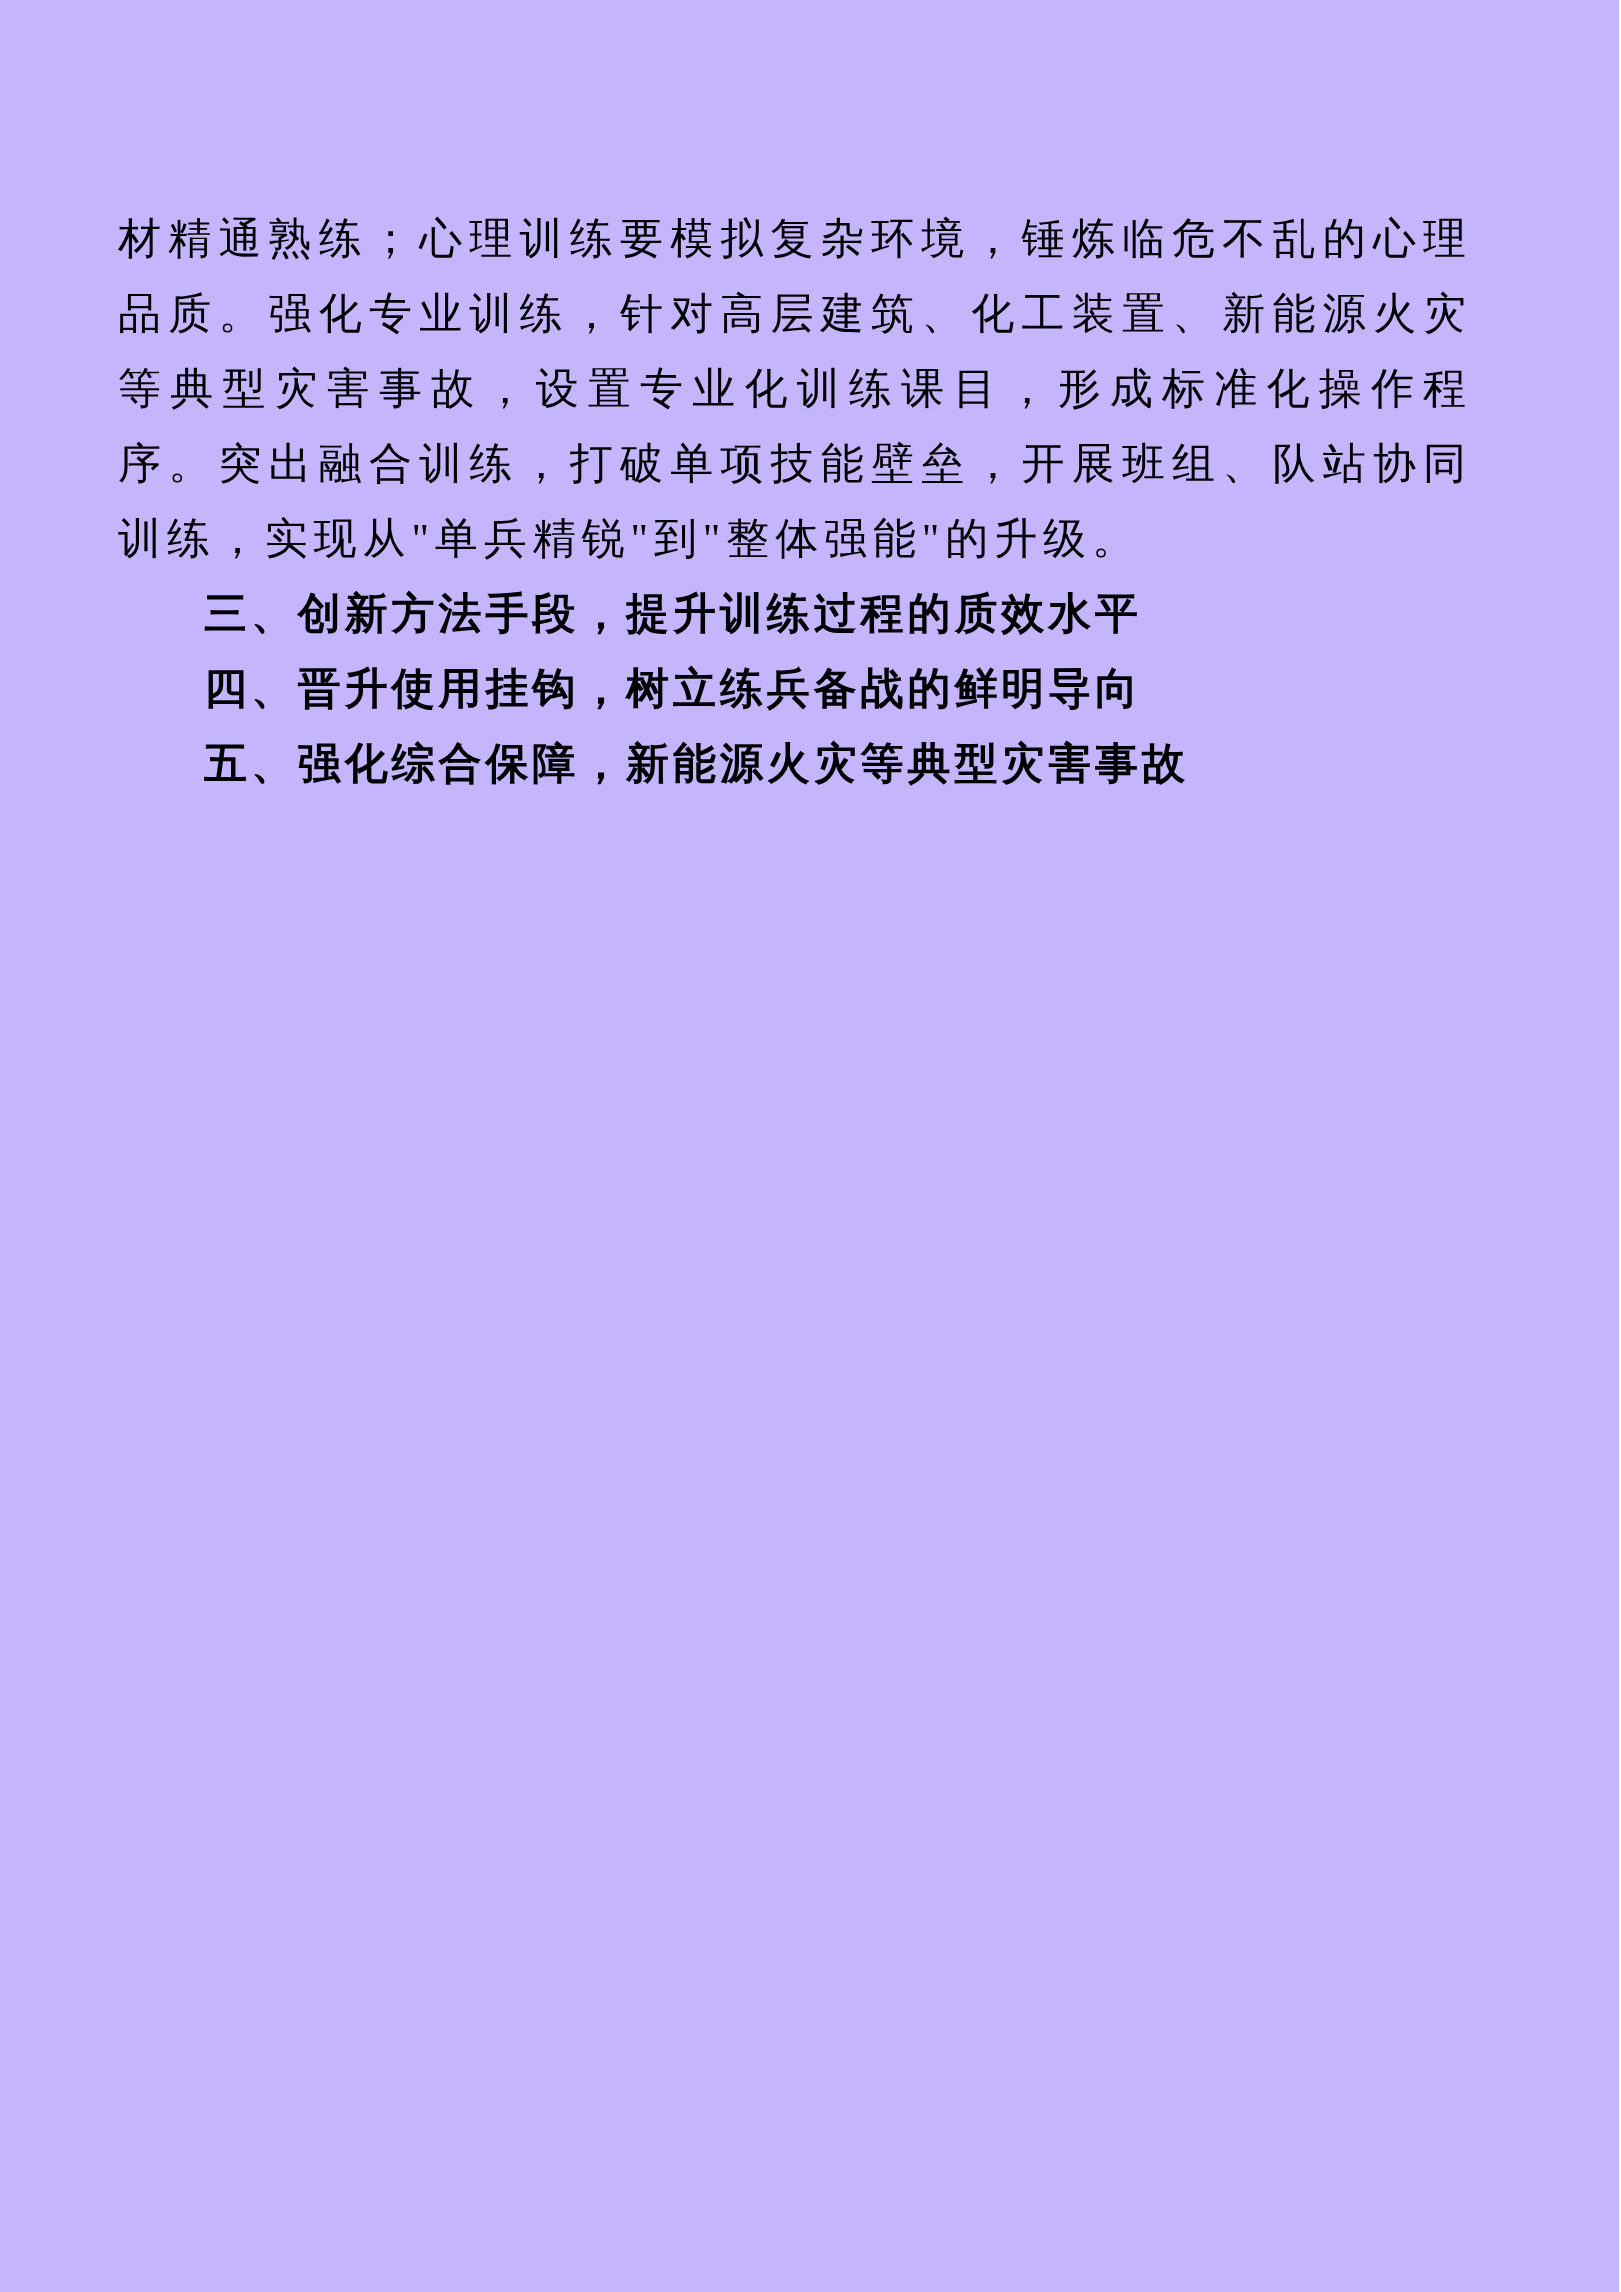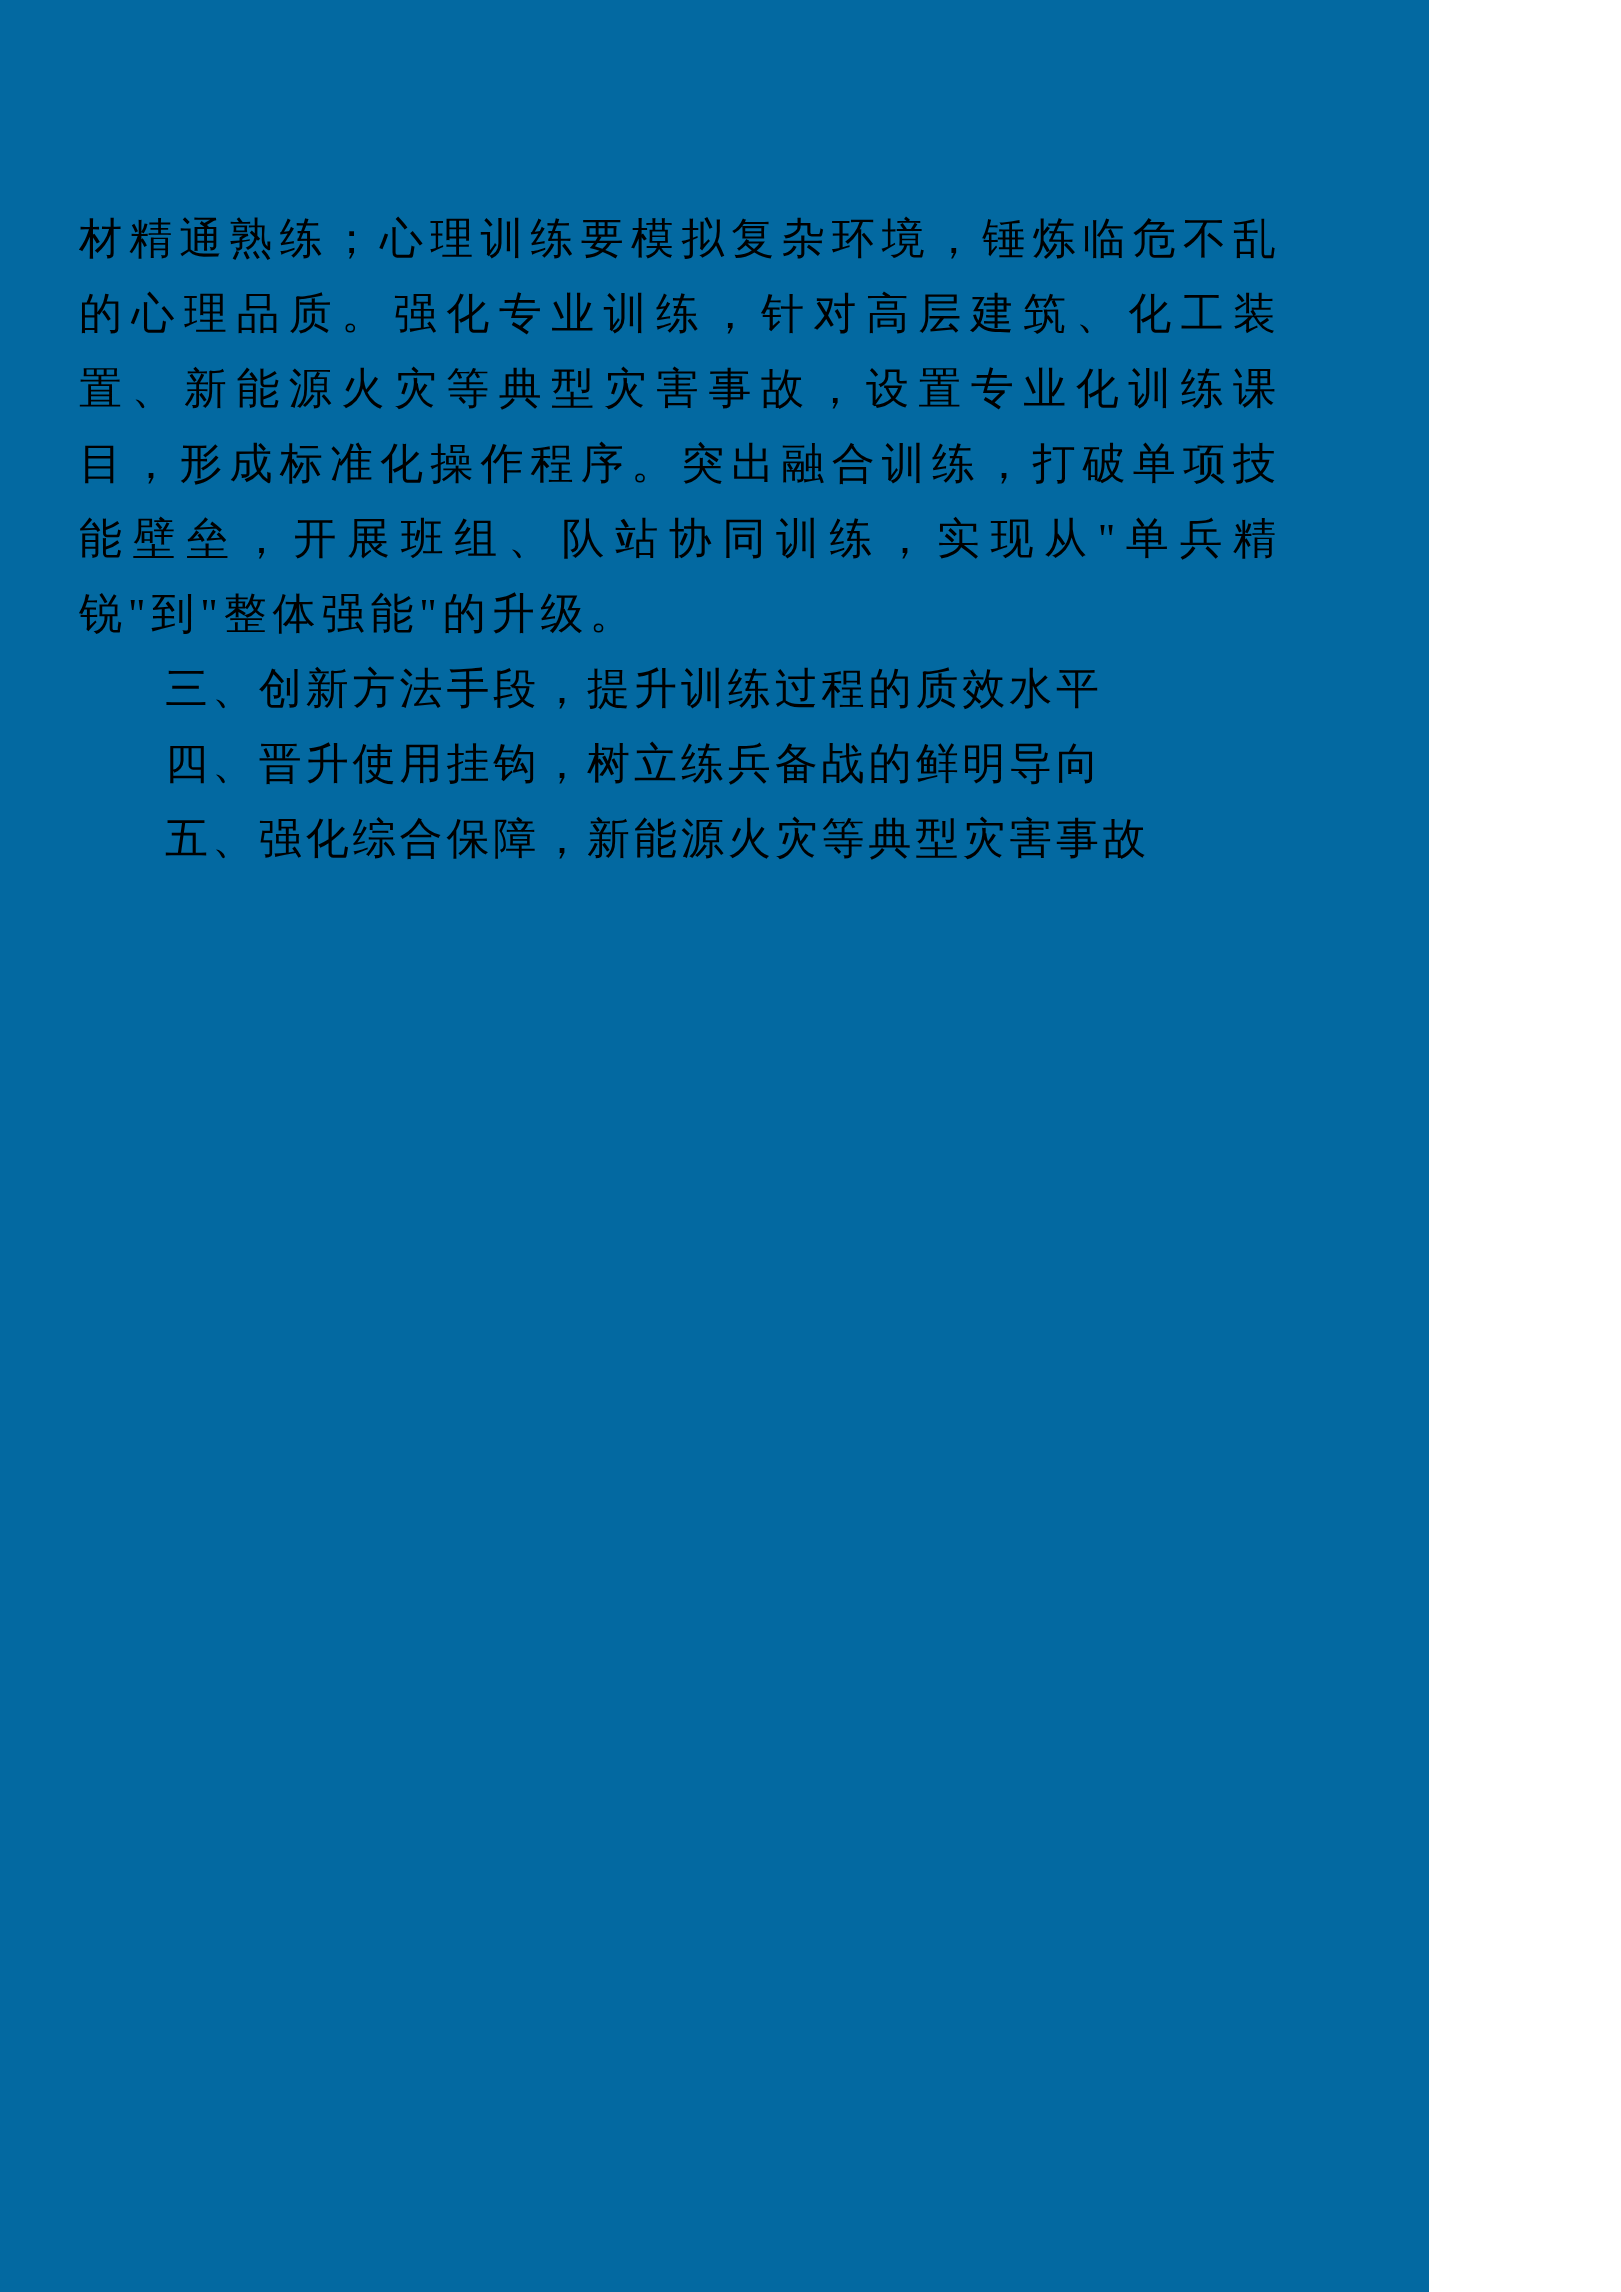--- a/index.html
+++ b/index.html
@@ -2,26 +2,26 @@
 <html><head>
 <meta charset="utf-8">
 <style>
   html, body {
     margin: 0;
     padding: 0;
     background: #ffffff;
   }
   .page {
     position: relative;
-    width: 1429px;
+    width: 1619px;
     height: 2293px;
     box-sizing: border-box;
-    background: #0369a1;
+    background: #c4b5fd;
     color: #000000;
-    padding: 201px 147px 0 79px;
+    padding: 201px 147px 0 118px;
     overflow: hidden;
   }
   .doc-body {
     width: 100%;
   }
   p.body-text {
     margin: 0;
     font-family: "Liberation Serif", "DejaVu Serif", serif;
     font-size: 43px;
     line-height: 75px;
@@ -32,21 +32,21 @@
   }
   p.body-text.indent {
     text-indent: 2em;
   }
   p.body-text.no-indent {
     text-indent: 0;
   }
   h2.section-heading {
     margin: 0;
     font-family: "Liberation Sans", "DejaVu Sans", sans-serif;
-    font-weight: 400;
+    font-weight: 700;
     font-size: 43px;
     line-height: 75px;
     letter-spacing: 3.9px;
     text-indent: 2em;
     text-align: left;
     color: #000000;
   }
 </style>
 </head>
 <body>

